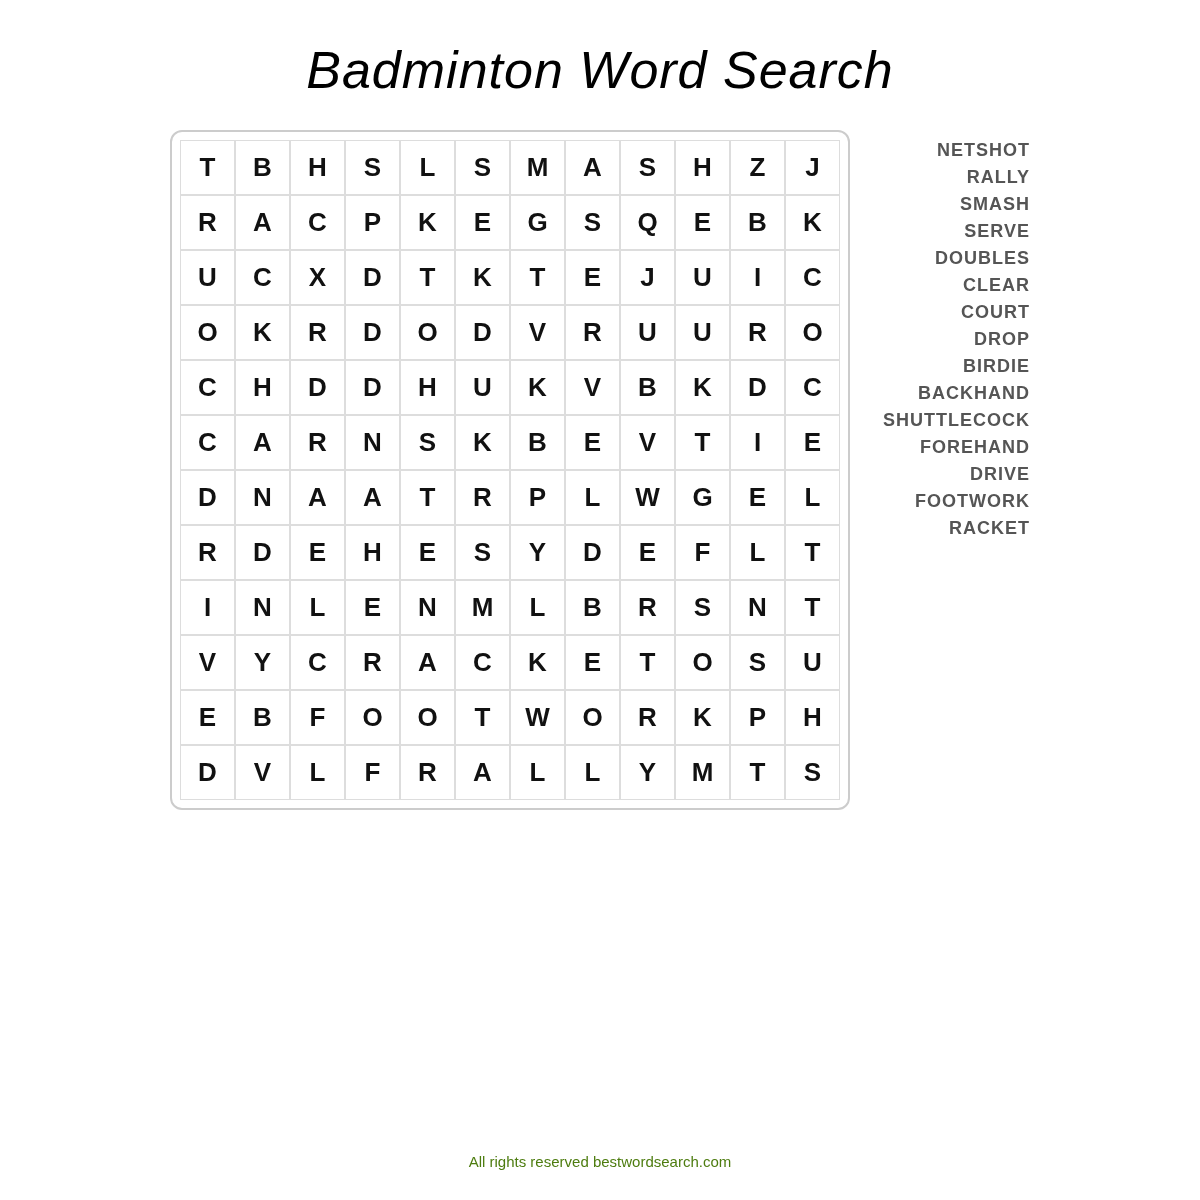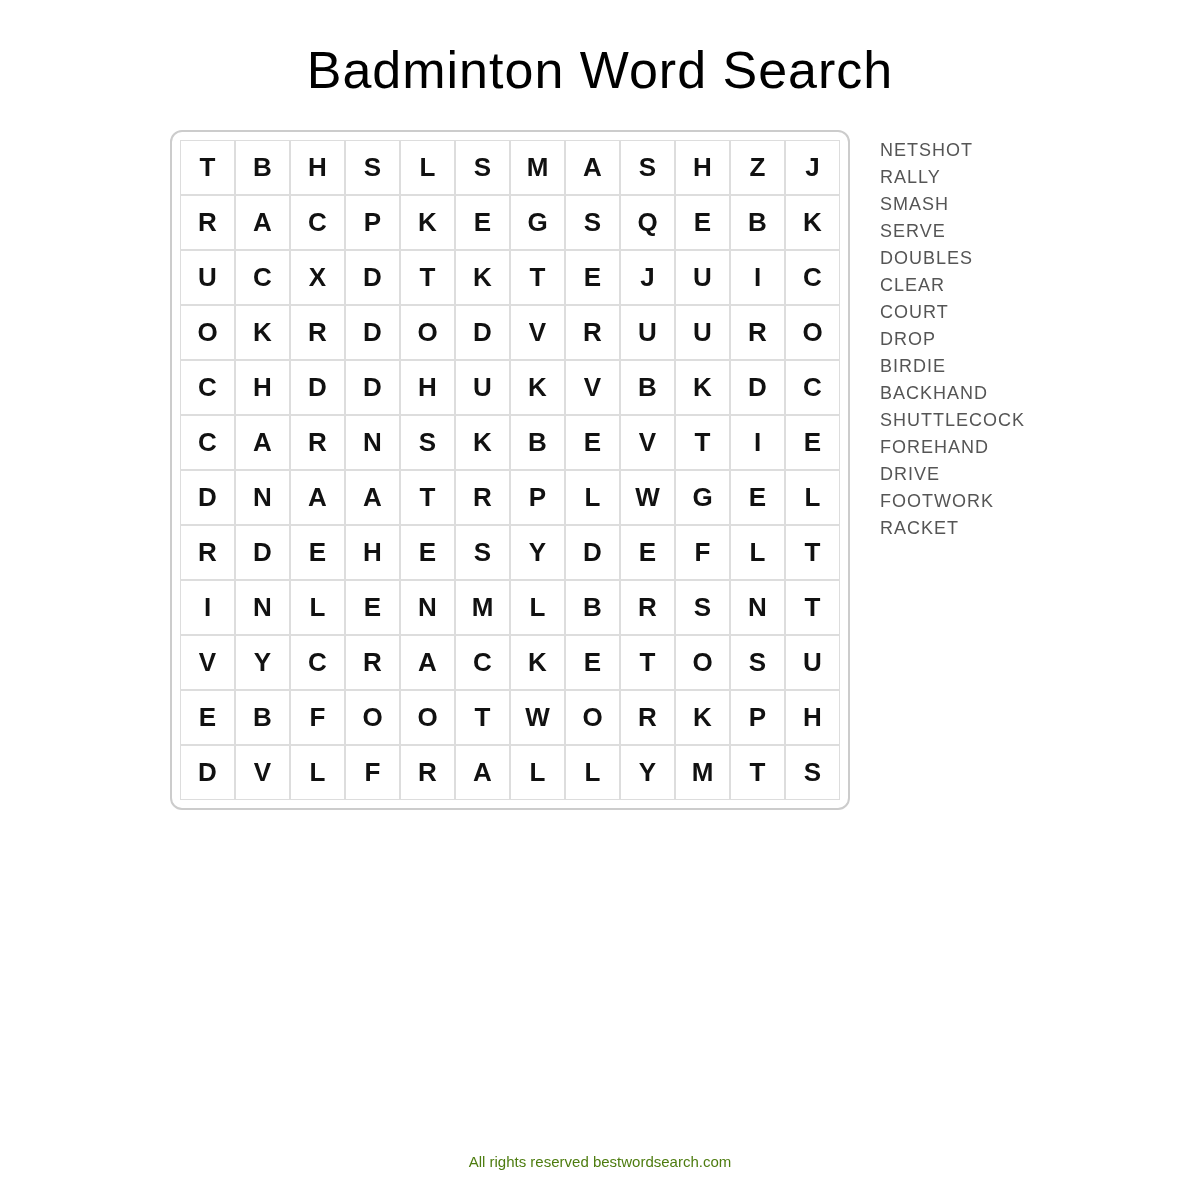--- a/index.html
+++ b/index.html
@@ -12,20 +12,21 @@
       flex-direction: column;
       align-items: center;
       overflow: hidden;
     }
     #title {
       font-size: 52px;
       font-weight: 400;
       margin-top: 40px;
       margin-bottom: 30px;
       letter-spacing: 1px;
+      font-style: italic;
     }
     #main-area {
       display: flex;
       flex-direction: row;
       align-items: flex-start;
       gap: 30px;
     }
     #grid-container {
       border: 2px solid #ccc;
       border-radius: 12px;
@@ -51,24 +52,25 @@
     }
     #word-list {
       display: flex;
       flex-direction: column;
       gap: 6px;
       padding-top: 10px;
       min-width: 150px;
     }
     .word-item {
       font-size: 18px;
-      font-weight: 400;
+      font-weight: 700;
       color: #555;
       letter-spacing: 1px;
       text-transform: uppercase;
+      text-align: right;
     }
     #footer {
       position: absolute;
       bottom: 30px;
       font-size: 15px;
       color: #4d7c0f;
     }
   </style>
 </head>
 <body>

